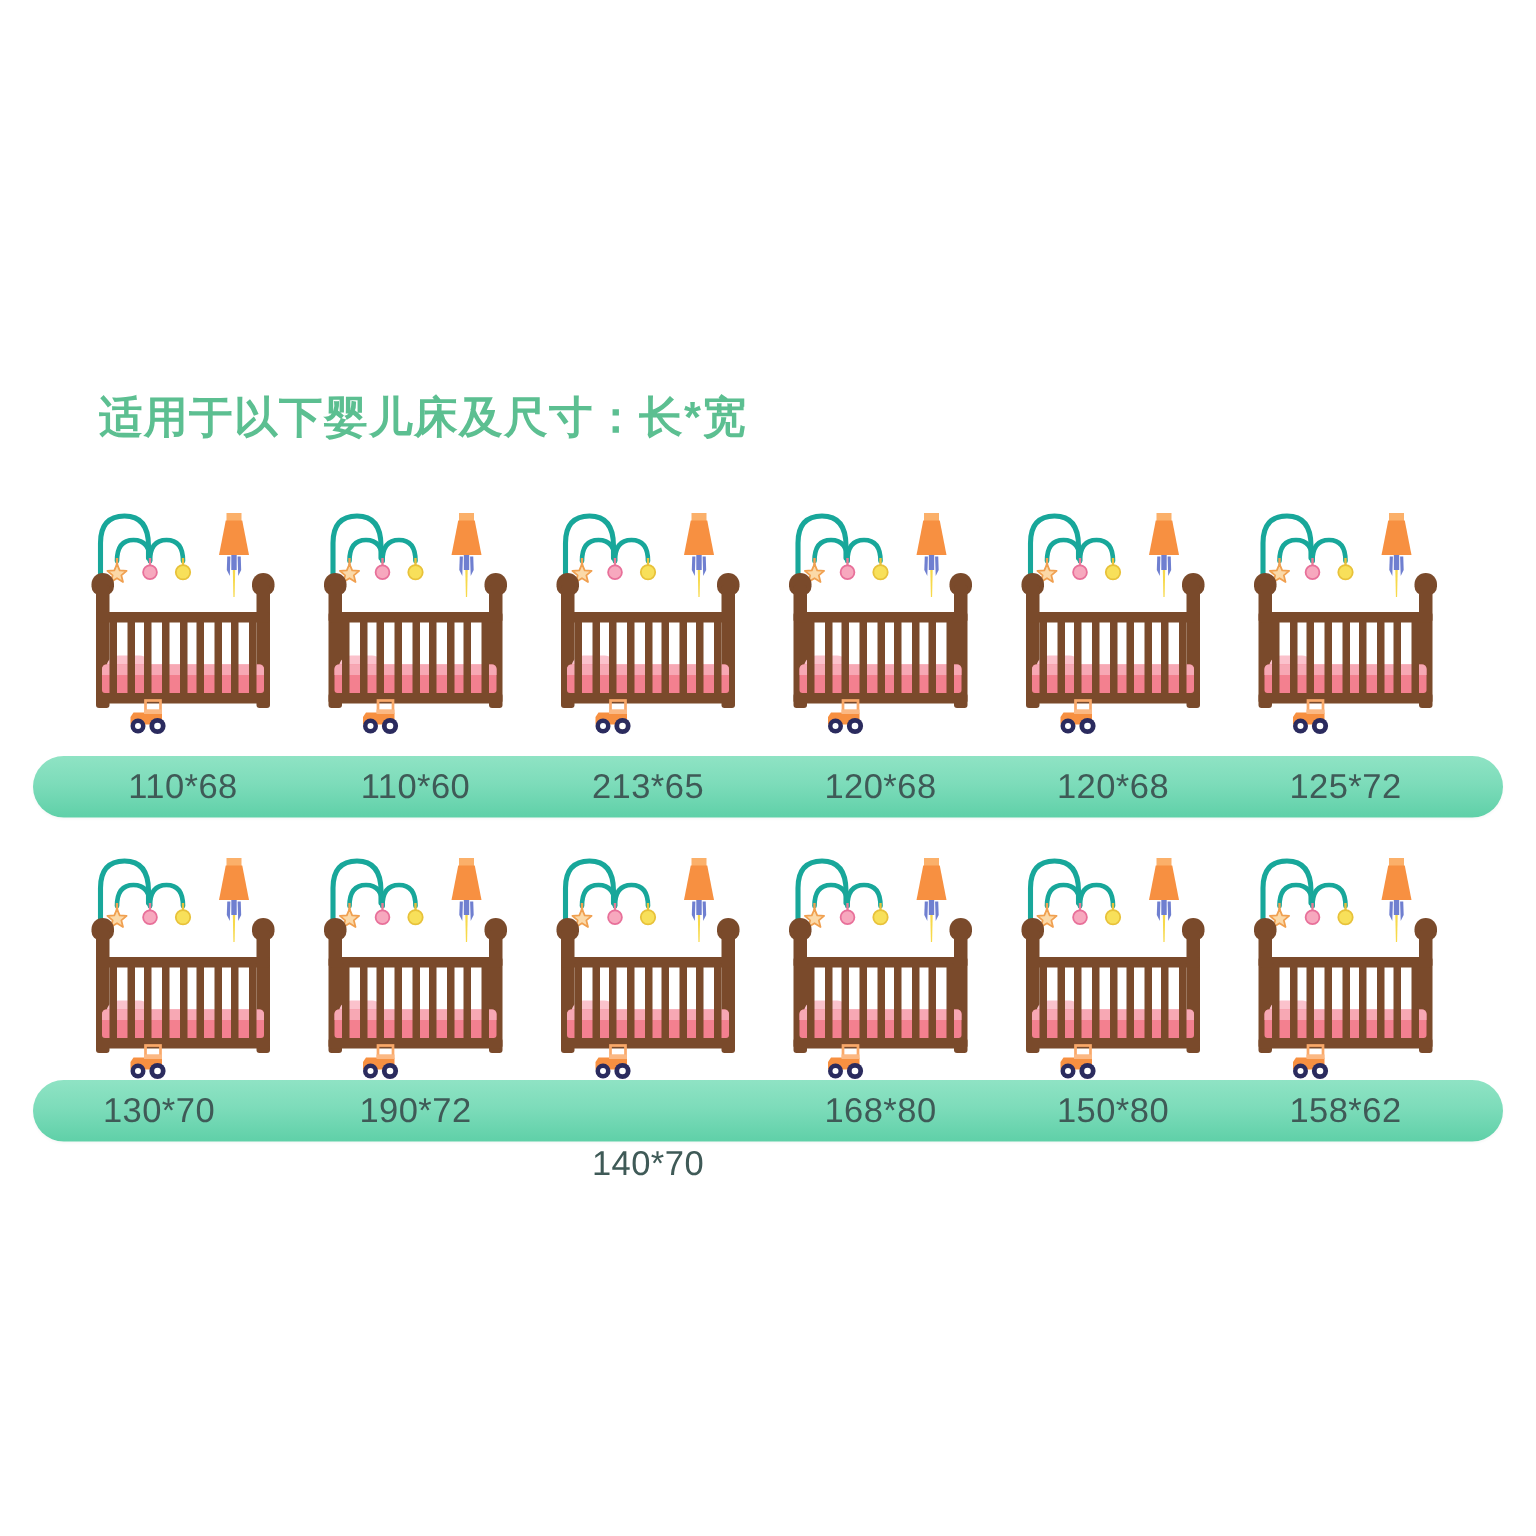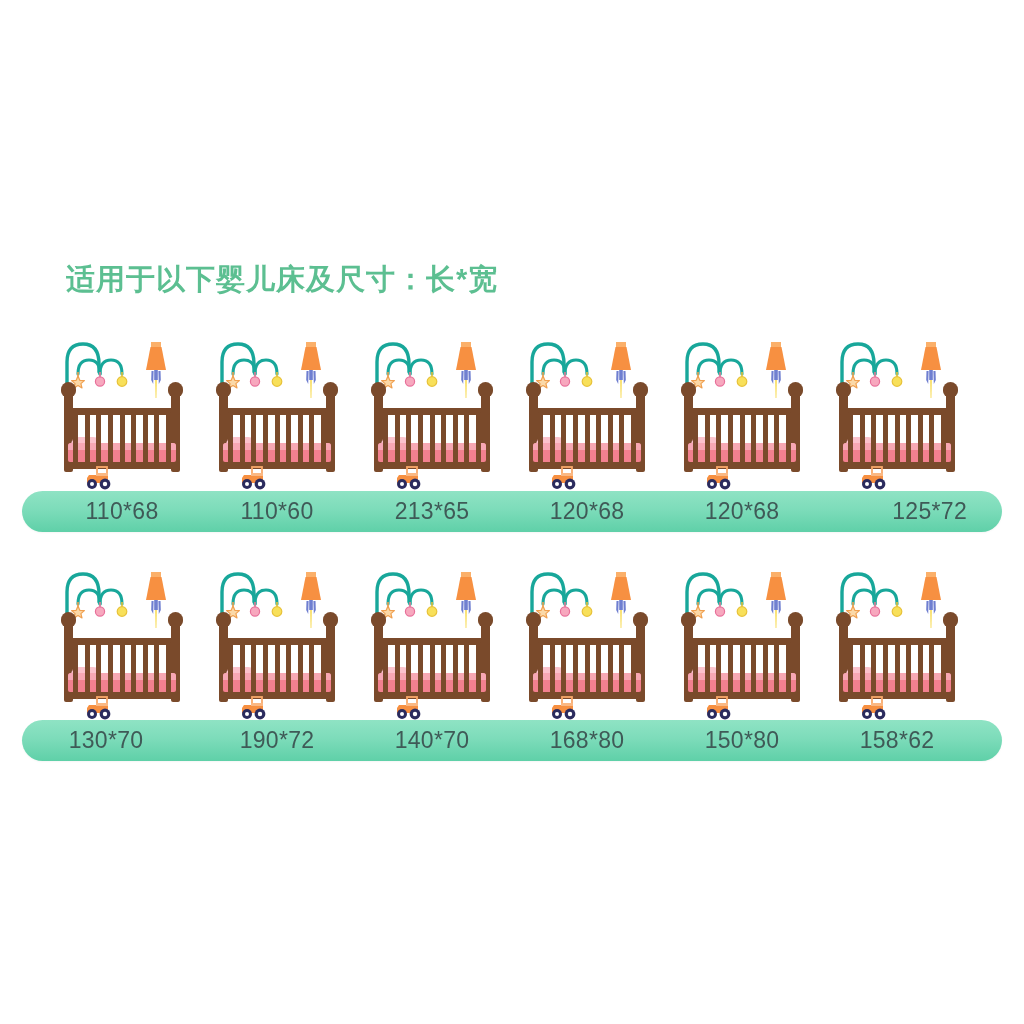--- a/index.html
+++ b/index.html
@@ -150,21 +150,21 @@
   
   .pill{
     position:absolute;
     left:22px;
     width:980px;
     height:41px;
     border-radius:21px;
     background:linear-gradient(180deg,#8fe3c4 0%,#7ddcba 45%,#5fd0a8 100%);
     box-shadow:0 1px 2px rgba(0,0,0,0.04);
   }
-  .pill-1{top:491px;}
+  .pill-1{top:504px;}
   .pill-2{top:720px;}
 
   .pill-labels{
     position:absolute;
     left:0;top:0;
     width:980px;height:41px;
   }
   .pill-label{
     position:absolute;
     top:0;
@@ -579,21 +579,21 @@
         </div>
       </div>
   </div>
   <div class="pill pill-1">
     <div class="pill-labels" id="labels-1">
         <div class="pill-label" style="left: 30px; width: 140px;">110*68</div>
         <div class="pill-label" style="left: 185px; width: 140px;">110*60</div>
         <div class="pill-label" style="left: 340px; width: 140px;">213*65</div>
         <div class="pill-label" style="left: 495px; width: 140px;">120*68</div>
         <div class="pill-label" style="left: 650px; width: 140px;">120*68</div>
-        <div class="pill-label" style="left: 805px; width: 140px; text-align: right;">125*72</div>
+        <div class="pill-label" style="left: 805px; width: 140px;">125*72</div>
       </div>
   </div>
 
   <div class="row row-2">
     <div class="crib-strip" id="strip-2">
         <div class="crib-cell" style="left: 47px;">
   <div class="crib">
 
     <div class="mobile">
       <svg width="74" height="62" viewBox="0 0 74 62">
@@ -981,20 +981,20 @@
     </div>
 
   </div>
         </div>
       </div>
   </div>
   <div class="pill pill-2">
     <div class="pill-labels" id="labels-2">
         <div class="pill-label" style="left: 14px; width: 140px;">130*70</div>
         <div class="pill-label" style="left: 185px; width: 140px;">190*72</div>
-        <div class="pill-label" style="left: 340px; width: 140px;">140*70</div>
+        <div class="pill-label" style="left: 340px; width: 140px; margin-top: 35px;">140*70</div>
         <div class="pill-label" style="left: 495px; width: 140px;">168*80</div>
         <div class="pill-label" style="left: 650px; width: 140px;">150*80</div>
         <div class="pill-label" style="left: 805px; width: 140px;">158*62</div>
       </div>
   </div>
 
 </div>
 
 </body></html>

